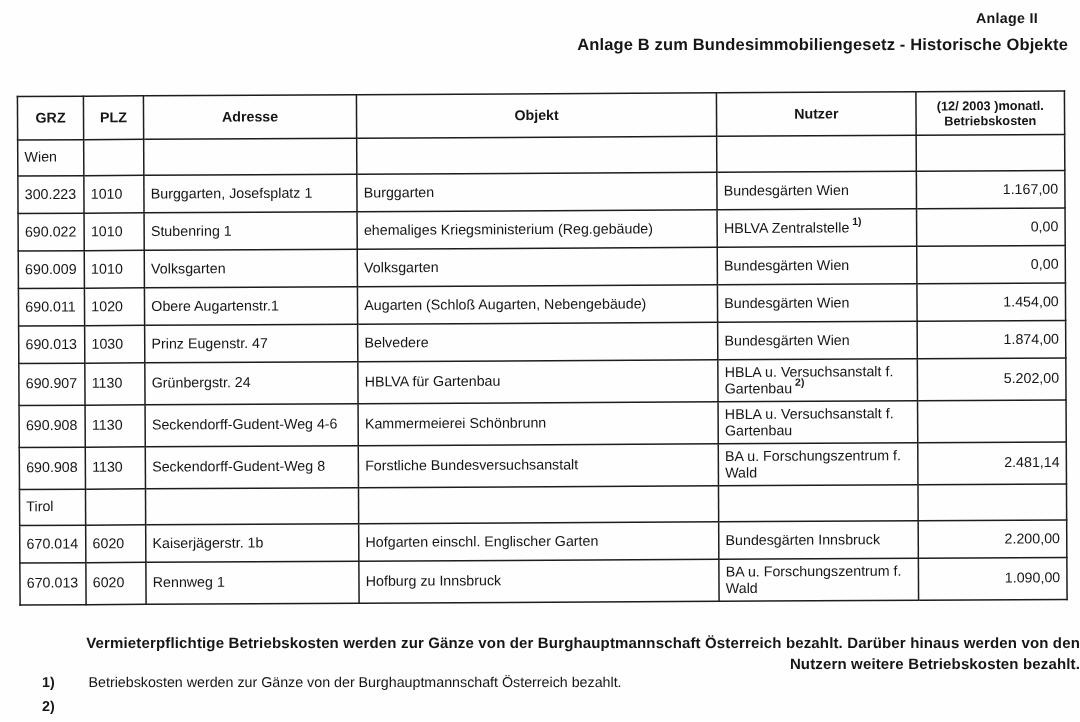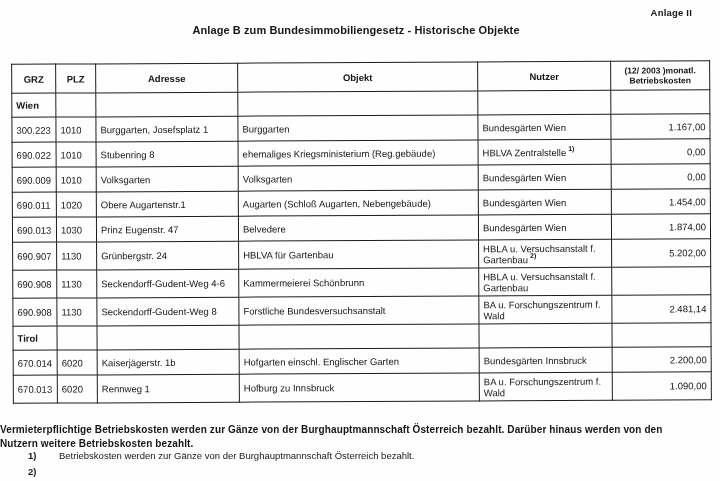--- a/index.html
+++ b/index.html
@@ -22,21 +22,21 @@
     right: 28px;
     font-size: 9.5px;
     font-weight: bold;
     letter-spacing: 0.2px;
   }
   .doc-title {
     position: absolute;
     top: 24px;
     left: 0;
     width: 712px;
-    text-align: center;
+    text-align: right;
     font-size: 11px;
     font-weight: bold;
     line-height: 12.5px;
     letter-spacing: 0.1px;
   }
   table.main {
     position: absolute;
     top: 62px;
     left: 12px;
     width: 698px;
@@ -61,37 +61,38 @@
   .th-cost div {
     font-size: 8.5px;
     line-height: 10.5px;
     white-space: nowrap;
   }
   tr.row-s  { height: 25px; }
   tr.row-d  { height: 28px; }
   tr.row-sec { height: 24px; }
   td.c-grz { padding-left: 3px; }
   td.c-kos { text-align: right; }
-  td.sec-name { font-weight: bold; padding-left: 8px; }
+  td.sec-name { font-weight: normal; padding-left: 8px; }
   td sup {
     font-size: 7px;
     font-weight: bold;
     vertical-align: super;
     line-height: 0;
     margin-left: 2px;
   }
   .note {
     position: absolute;
     top: 413px;
-    left: 0;
+    left: 20px;
     width: 700px;
     font-size: 10px;
     font-weight: bold;
     line-height: 13.5px;
     letter-spacing: 0.1px;
+    text-align: right;
   }
   .footnotes {
     position: absolute;
     top: 450px;
     left: 12px;
     width: 690px;
     font-size: 9.5px;
   }
   .fn {
     padding-left: 16px;
@@ -154,21 +155,21 @@
         <td>1010</td>
         <td>Burggarten, Josefsplatz 1</td>
         <td>Burggarten</td>
         <td><span>Bundesgärten Wien</span><sup></sup></td>
         <td class="c-kos">1.167,00</td>
       </tr>
 
       <tr class="row-s">
         <td class="c-grz">690.022</td>
         <td>1010</td>
-        <td>Stubenring 8</td>
+        <td>Stubenring 1</td>
         <td>ehemaliges Kriegsministerium (Reg.gebäude)</td>
         <td><span>HBLVA Zentralstelle</span><sup>1)</sup></td>
         <td class="c-kos">0,00</td>
       </tr>
 
       <tr class="row-s">
         <td class="c-grz">690.009</td>
         <td>1010</td>
         <td>Volksgarten</td>
         <td>Volksgarten</td>

